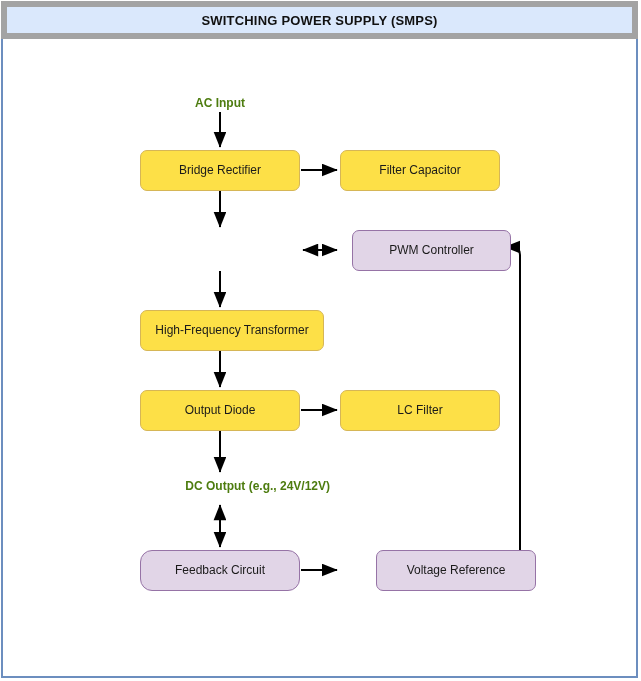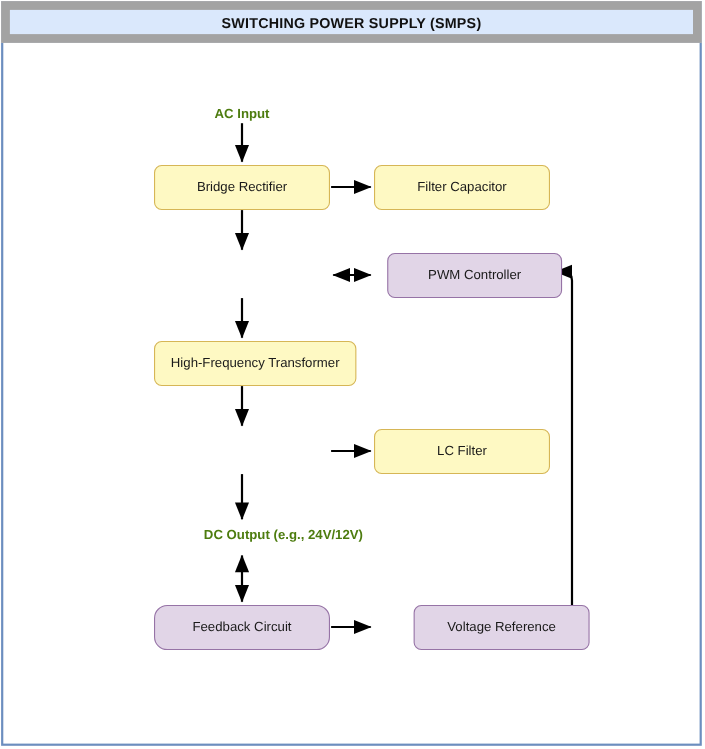--- a/index.html
+++ b/index.html
@@ -28,21 +28,21 @@
     background: #ffffff;
   }
   .titlebar {
     position: absolute;
     left: 1px;
     top: 1px;
     width: 637px;
     height: 38px;
     box-sizing: border-box;
     background: #dae8fc;
-    border: 8px solid #a3a3a3;
+    border: 6px solid #a3a3a3;
     display: flex;
     align-items: center;
     justify-content: center;
   }
   .titlebar-text {
     font-size: 13px;
     font-weight: bold;
     color: #111111;
     letter-spacing: 0.2px;
   }
@@ -52,21 +52,21 @@
     border-radius: 7px;
     display: flex;
     align-items: center;
     justify-content: center;
     font-size: 12px;
     color: #1a1a1a;
     text-align: center;
     line-height: 1.15;
   }
   .node.power {
-    background: #fef9c3;
+    background: #fde047;
     border: 1.4px solid #d6b656;
   }
   .node.control {
     background: #e1d5e7;
     border: 1.4px solid #9673a6;
   }
   .flowlabel {
     position: absolute;
     font-size: 12px;
     font-weight: bold;
@@ -146,20 +146,23 @@
 
 
   <div class="node control" style="left:352px; top:230px; width:159px; height:41px;">
     <span>PWM Controller</span>
   </div>
 
   <div class="node power" style="left:140px; top:310px; width:184px; height:41px;">
     <span>High-Frequency Transformer</span>
   </div>
 
+  <div class="node power" style="left:140px; top:390px; width:160px; height:41px;">
+    <span>Output Diode</span>
+  </div>
 
   <div class="node power" style="left:340px; top:390px; width:160px; height:41px;">
     <span>LC Filter</span>
   </div>
 
   <div class="flowlabel" style="left:110px; top:479px; width:220px;text-align:right;">
     <span>DC Output (e.g., 24V/12V)</span>
   </div>
 
   <div class="node control" style="left:140px; top:550px; width:160px; height:41px;border-radius:12px;">

